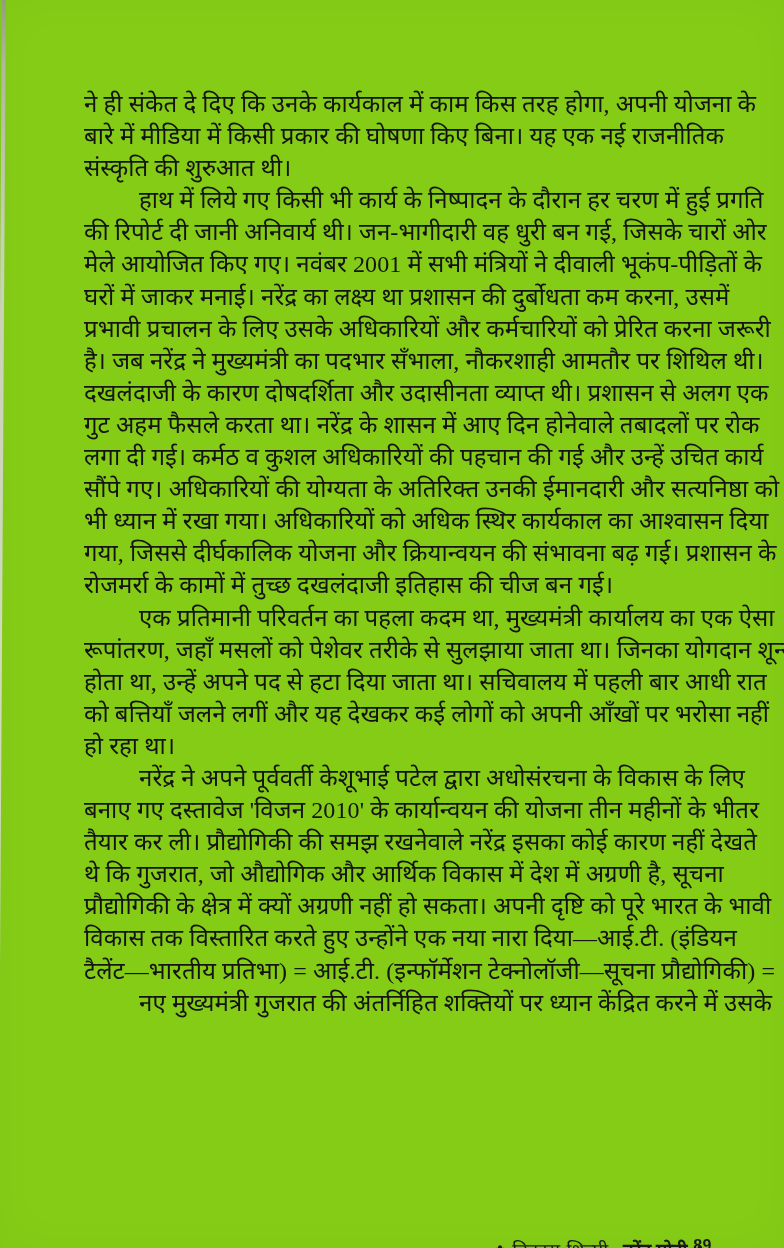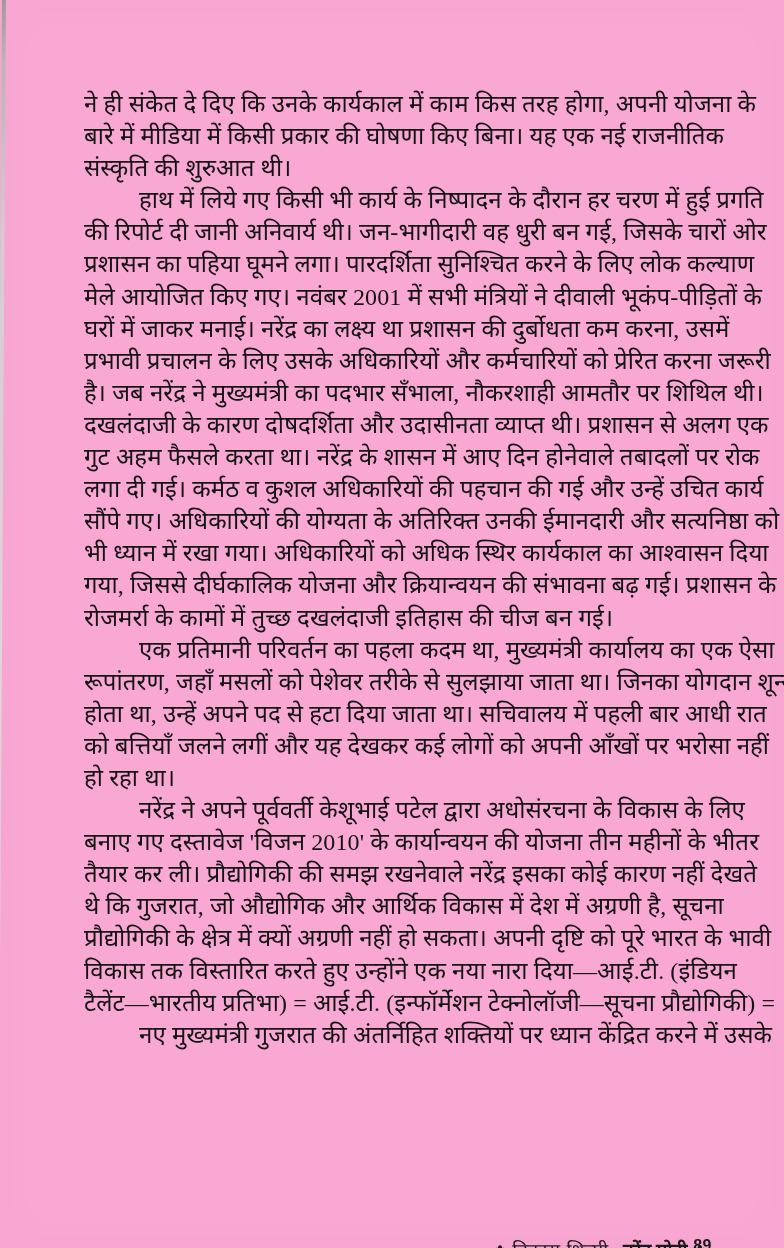--- a/index.html
+++ b/index.html
@@ -4,21 +4,21 @@
 <style>
   html, body {
     margin: 0;
     padding: 0;
     background: #ffffff;
   }
   .page {
     position: relative;
     width: 784px;
     height: 1248px;
-    background: #f9a8d4;
+    background: #84cc16;
     overflow: hidden;
     font-family: "Liberation Serif", "DejaVu Serif", serif;
     color: #141414;
     box-shadow: inset 0 0 50px rgba(0,0,0,0.025);
   }
   
   .left-edge {
     position: absolute;
     left: 2px;
     top: -12px;
@@ -84,21 +84,20 @@
 
 <div class="page">
   <div class="left-edge"></div>
 
   <div class="body-text">
       <div class="line">ने ही संकेत दे दिए कि उनके कार्यकाल में काम किस तरह होगा, अपनी योजना के</div>
       <div class="line">बारे में मीडिया में किसी प्रकार की घोषणा किए बिना। यह एक नई राजनीतिक</div>
       <div class="line para-end">संस्कृति की शुरुआत थी।</div>
       <div class="line indent">हाथ में लिये गए किसी भी कार्य के निष्पादन के दौरान हर चरण में हुई प्रगति</div>
       <div class="line">की रिपोर्ट दी जानी अनिवार्य थी। जन-भागीदारी वह धुरी बन गई, जिसके चारों ओर</div>
-      <div class="line">प्रशासन का पहिया घूमने लगा। पारदर्शिता सुनिश्चित करने के लिए लोक कल्याण</div>
       <div class="line">मेले आयोजित किए गए। नवंबर 2001 में सभी मंत्रियों ने दीवाली भूकंप-पीड़ितों के</div>
       <div class="line">घरों में जाकर मनाई। नरेंद्र का लक्ष्य था प्रशासन की दुर्बोधता कम करना, उसमें</div>
       <div class="line">प्रभावी प्रचालन के लिए उसके अधिकारियों और कर्मचारियों को प्रेरित करना जरूरी</div>
       <div class="line">है। जब नरेंद्र ने मुख्यमंत्री का पदभार सँभाला, नौकरशाही आमतौर पर शिथिल थी।</div>
       <div class="line">दखलंदाजी के कारण दोषदर्शिता और उदासीनता व्याप्त थी। प्रशासन से अलग एक</div>
       <div class="line">गुट अहम फैसले करता था। नरेंद्र के शासन में आए दिन होनेवाले तबादलों पर रोक</div>
       <div class="line">लगा दी गई। कर्मठ व कुशल अधिकारियों की पहचान की गई और उन्हें उचित कार्य</div>
       <div class="line">सौंपे गए। अधिकारियों की योग्यता के अतिरिक्त उनकी ईमानदारी और सत्यनिष्ठा को</div>
       <div class="line">भी ध्यान में रखा गया। अधिकारियों को अधिक स्थिर कार्यकाल का आश्वासन दिया</div>
       <div class="line">गया, जिससे दीर्घकालिक योजना और क्रियान्वयन की संभावना बढ़ गई। प्रशासन के</div>

